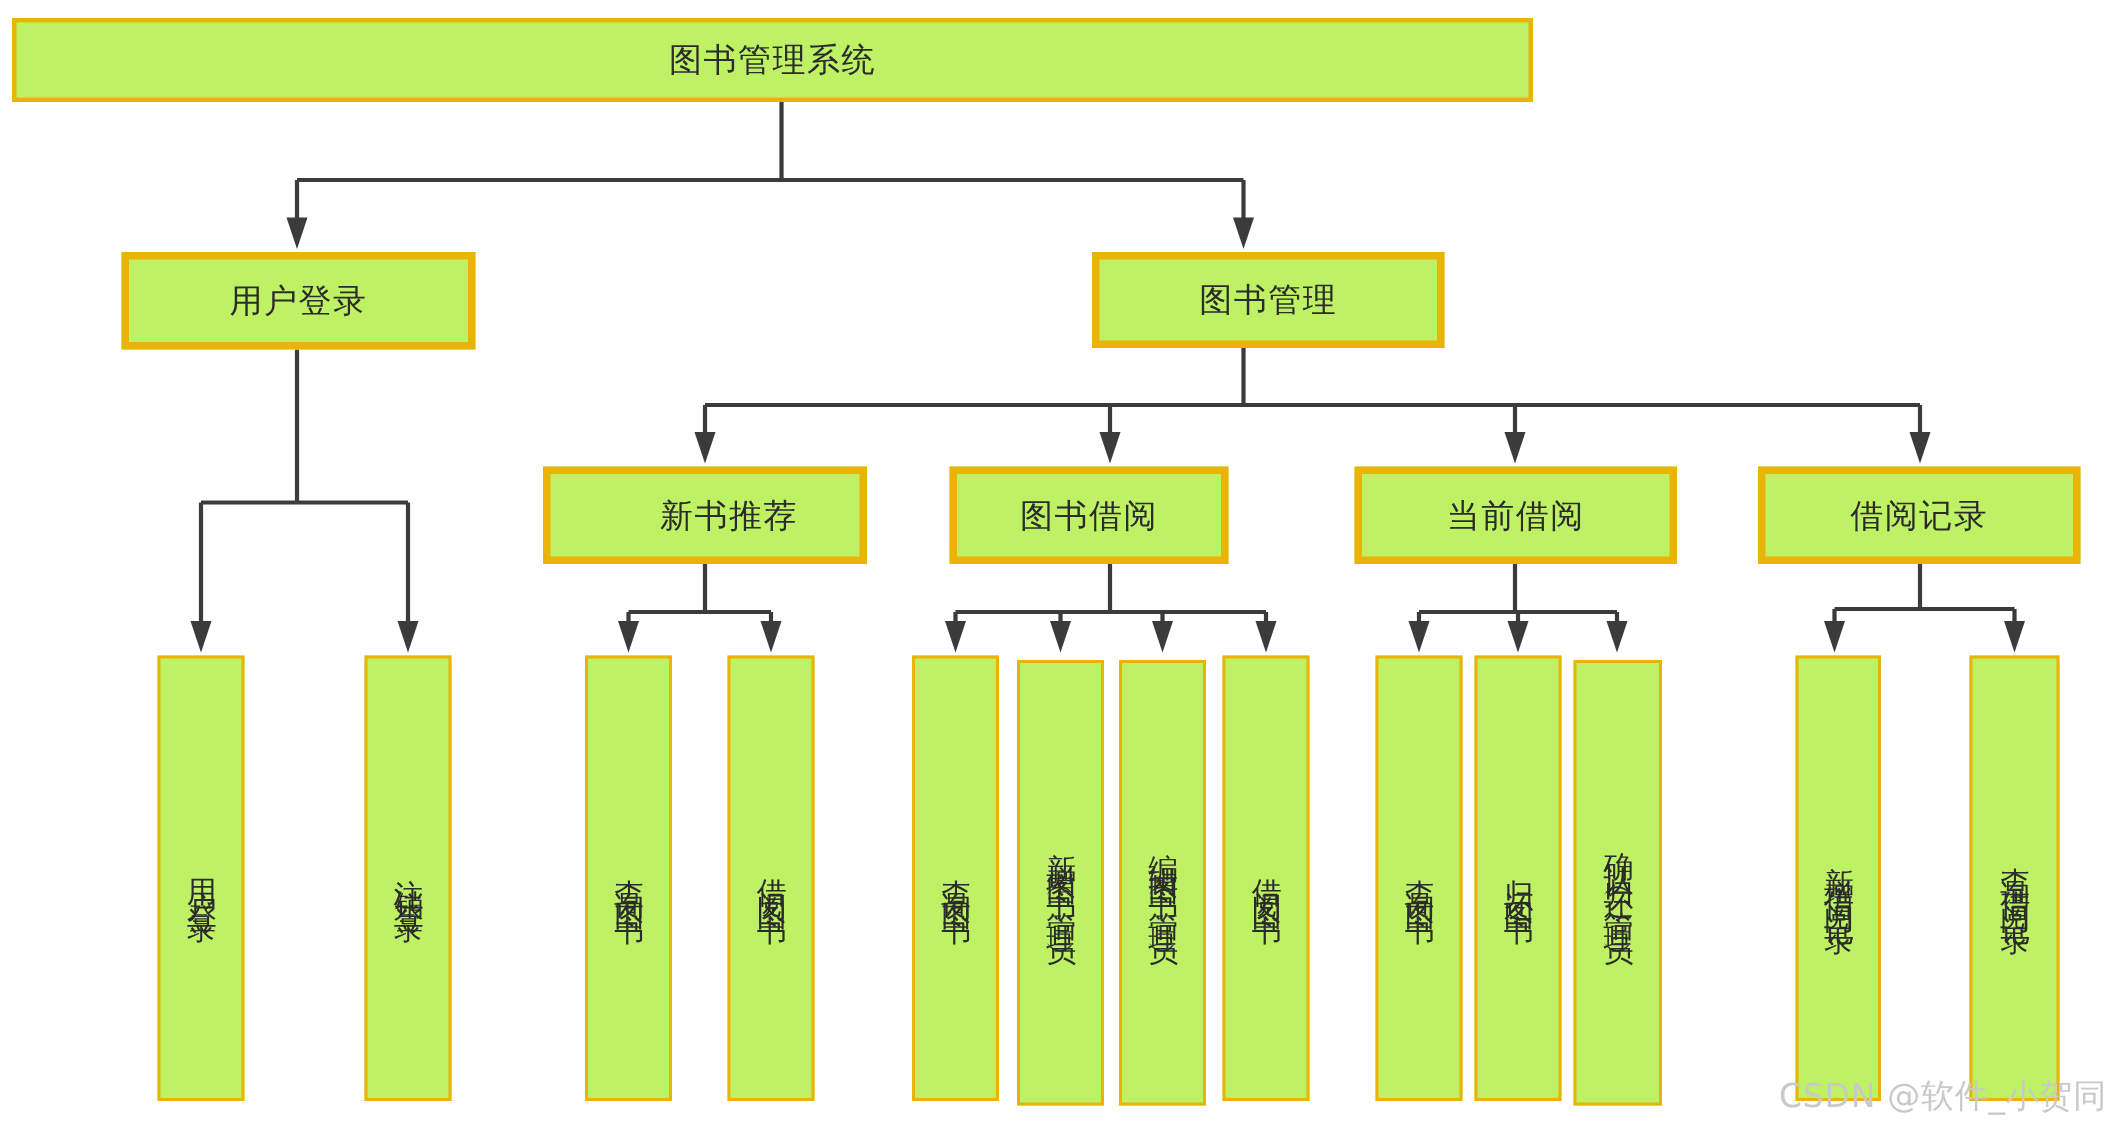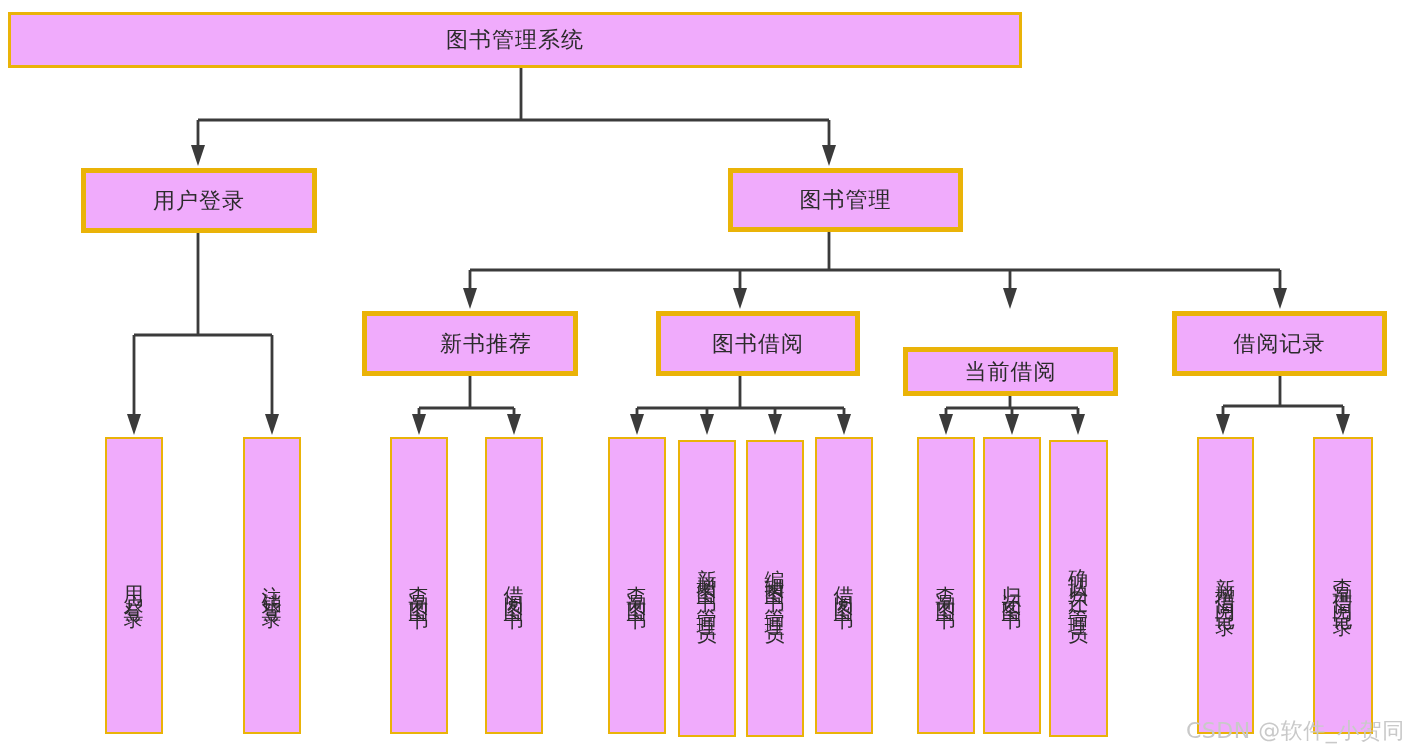--- a/index.html
+++ b/index.html
@@ -13,21 +13,21 @@
   }
   .wires {
     position: absolute;
     left: 0; top: 0;
     width: 1405px; height: 747px;
     pointer-events: none;
   }
   .box {
     position: absolute;
     box-sizing: border-box;
-    background: #f0abfc;
+    background: #bef264;
     border: 5px solid #eab308;
     display: flex;
     align-items: center;
     justify-content: center;
     color: #2b2b2b;
     font-size: 22px;
     letter-spacing: 1px;
     white-space: nowrap;
     font-family: Liberation Serif, serif;
   }
@@ -96,22 +96,22 @@
       <polygon points="1336,414 1350,414 1343,435"></polygon>
     </g>
   </svg>
 
   <div class="box" style="left:8px; top:12px; width:1014px; height:56px; border-width:3.5px;">图书管理系统</div>
 
   <div class="box" style="left:81px; top:168px; width:236px; height:65px;">用户登录</div>
   <div class="box" style="left:728px; top:168px; width:235px; height:64px;">图书管理</div>
 
   <div class="box" style="left:362px; top:311px; width:216px; height:65px;padding-left:32px;">新书推荐</div>
-  <div class="box" style="left:633px; top:311px; width:204px; height:65px;margin-left:23px;">图书借阅</div>
-  <div class="box" style="left:903px; top:311px; width:215px; height:49px;margin-top:36px;">当前借阅</div>
+  <div class="box" style="left:633px; top:311px; width:186px; height:65px;">图书借阅</div>
+  <div class="box" style="left:903px; top:311px; width:215px; height:65px;">当前借阅</div>
   <div class="box" style="left:1172px; top:311px; width:215px; height:65px;">借阅记录</div>
 
   <div class="box leaf vtext" style="left:105px; top:437px; width:58px; height:297px;">用户登录</div>
   <div class="box leaf vtext" style="left:243px; top:437px; width:58px; height:297px;">注销登录</div>
 
   <div class="box leaf vtext" style="left:390px; top:437px; width:58px; height:297px;">查询图书</div>
   <div class="box leaf vtext" style="left:485px; top:437px; width:58px; height:297px;">借阅图书</div>
 
   <div class="box leaf vtext" style="left:608px; top:437px; width:58px; height:297px;">查询图书</div>
   <div class="box leaf vtext" style="left:678px; top:440px; width:58px; height:297px;">新增图书（管理员）</div>

